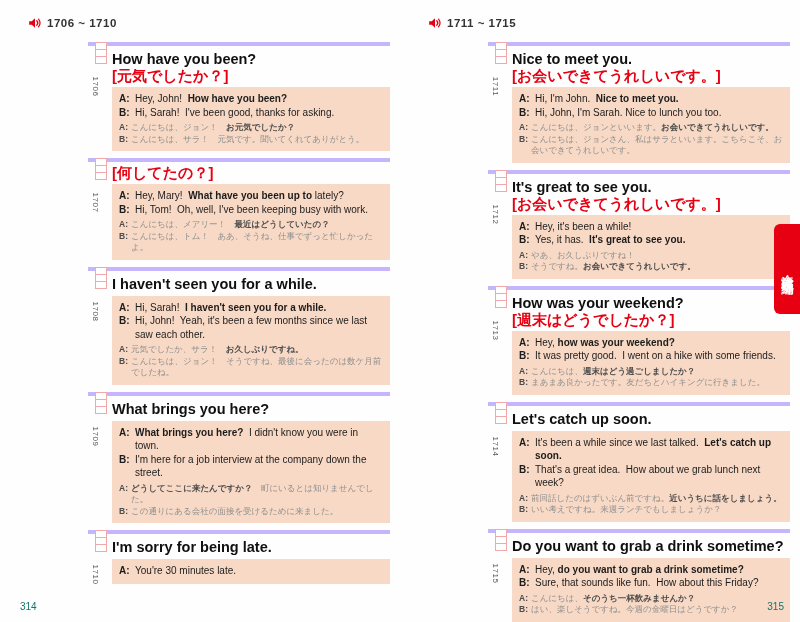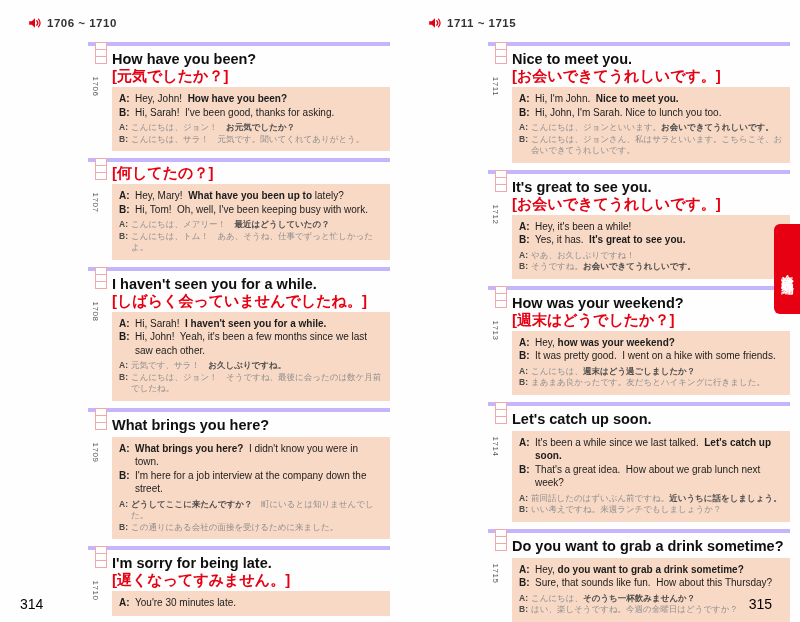--- a/index.html
+++ b/index.html
@@ -21,22 +21,22 @@
 .box{margin-top:4px;background:#f8d9c5;padding:5px 7px 6px}
 .ln{display:flex}
 .ln p{flex:1;white-space:pre-wrap}
 .en{font-size:10px;line-height:13.5px;color:#1c1c1c}
 .en .sp{flex:0 0 16px;font-weight:700}
 .en b{font-weight:700}
 .jg{margin-top:3px}
 .ja{font-size:8.5px;line-height:11.5px;color:#8f8f8f}
 .ja .sp{flex:0 0 12px;font-weight:700;color:#4c4c4c}
 .ja b{font-weight:700;color:#4c4c4c}
-.pagenum{position:absolute;bottom:10px;font-size:14px;color:#000000}
-.pagenum.l{left:20px}.pagenum.r{right:28px}
+.pagenum{position:absolute;bottom:10px;font-size:10px;color:#0f766e}
+.pagenum.l{left:20px}.pagenum.r{right:16px}
 .tab{position:absolute;right:0;top:224px;width:26px;height:90px;background:#e60012;border-radius:6px 0 0 6px;color:#fff;display:flex;align-items:center;justify-content:center}
 .tab span{writing-mode:vertical-rl;font-size:12px;font-weight:700;letter-spacing:2px}
 </style>
 </head>
 <body>
 
 <div class="sheet">
 
   <div class="audio l">
     <svg width="14" height="14" viewBox="0 0 24 24">
@@ -117,34 +117,33 @@
     </section>
 
     <section class="entry">
       <span class="mark">
           <i></i>
           <i></i>
           <i></i>
         </span>
       <span class="num">1708</span>
       <h2 class="hw">I haven't seen you for a while.</h2>
-      <div class="gl">[しばらく会っていませんでしたね。]</div>
       <div class="box">
         <div class="ln en">
             <span class="sp">A:</span>
             <p><span>Hi, Sarah!  </span><b>I haven't seen you for a while.</b><span></span></p>
           </div>
         <div class="ln en">
             <span class="sp">B:</span>
             <p><span>Hi, John!  Yeah, it's been a few months since we last saw each other.</span><b></b><span></span></p>
           </div>
         <div class="jg">
           <div class="ln ja">
               <span class="sp">A:</span>
-              <p><span>元気です、サラ！　</span><b>お久しぶりですね。</b><span></span></p>
+              <p><span>元気でしたか、サラ！　</span><b>お久しぶりですね。</b><span></span></p>
             </div>
           <div class="ln ja">
               <span class="sp">B:</span>
               <p><span>こんにちは、ジョン！　そうですね、最後に会ったのは数ケ月前でしたね。</span><b></b><span></span></p>
             </div>
         </div>
       </div>
     </section>
 
     <section class="entry">
@@ -178,21 +177,20 @@
     </section>
 
     <section class="entry">
       <span class="mark">
           <i></i>
           <i></i>
           <i></i>
         </span>
       <span class="num">1710</span>
       <h2 class="hw">I'm sorry for being late.</h2>
-      <div class="gl">[遅くなってすみません。]</div>
       <div class="box">
         <div class="ln en">
             <span class="sp">A:</span>
             <p><span>You're 30 minutes late.</span><b></b><span></span></p>
           </div>
 
       </div>
     </section>
 
   </div>
@@ -330,21 +328,21 @@
         </span>
       <span class="num">1715</span>
       <h2 class="hw">Do you want to grab a drink sometime?</h2>
       <div class="box">
         <div class="ln en">
             <span class="sp">A:</span>
             <p><span>Hey, </span><b>do you want to grab a drink sometime?</b><span></span></p>
           </div>
         <div class="ln en">
             <span class="sp">B:</span>
-            <p><span>Sure, that sounds like fun.  How about this Thursday?</span><b></b><span></span></p>
+            <p><span>Sure, that sounds like fun.  How about this Friday?</span><b></b><span></span></p>
           </div>
         <div class="jg">
           <div class="ln ja">
               <span class="sp">A:</span>
               <p><span>こんにちは、</span><b>そのうち一杯飲みませんか？</b><span></span></p>
             </div>
           <div class="ln ja">
               <span class="sp">B:</span>
               <p><span>はい、楽しそうですね。今週の金曜日はどうですか？</span><b></b><span></span></p>
             </div>

